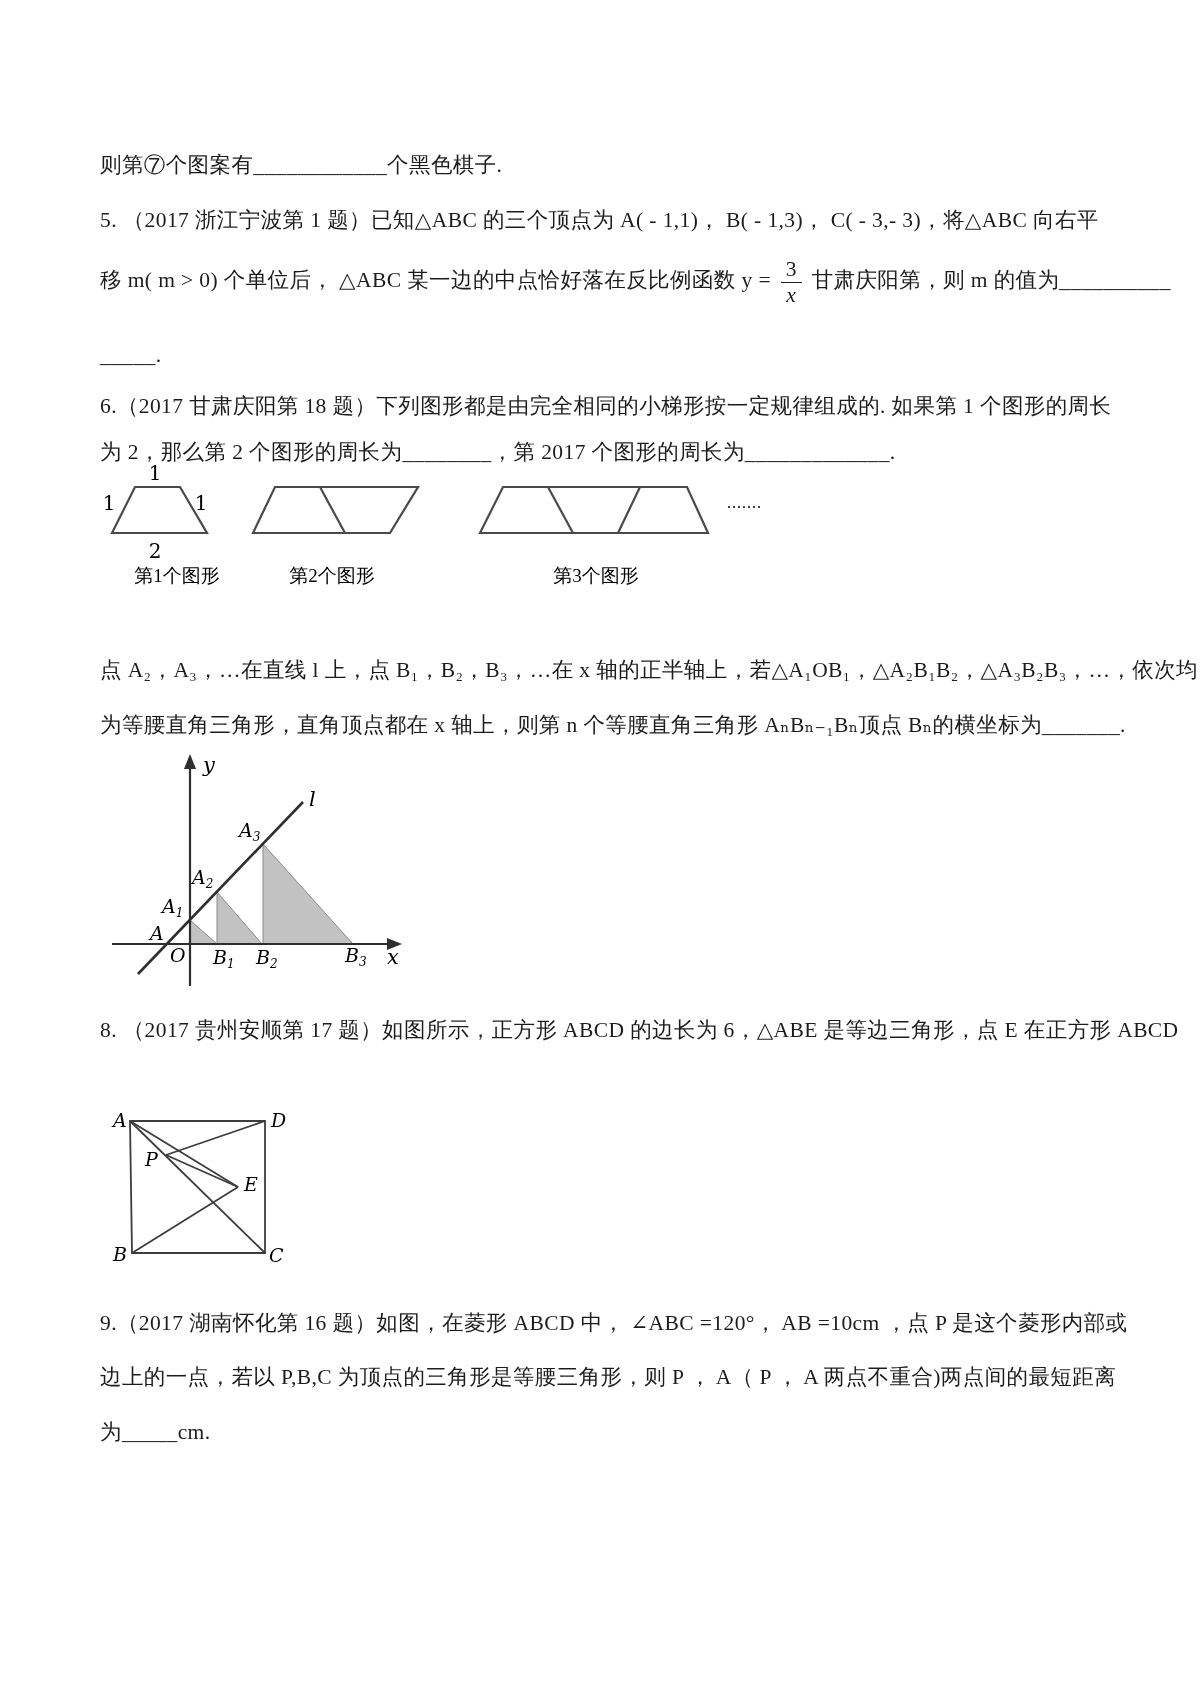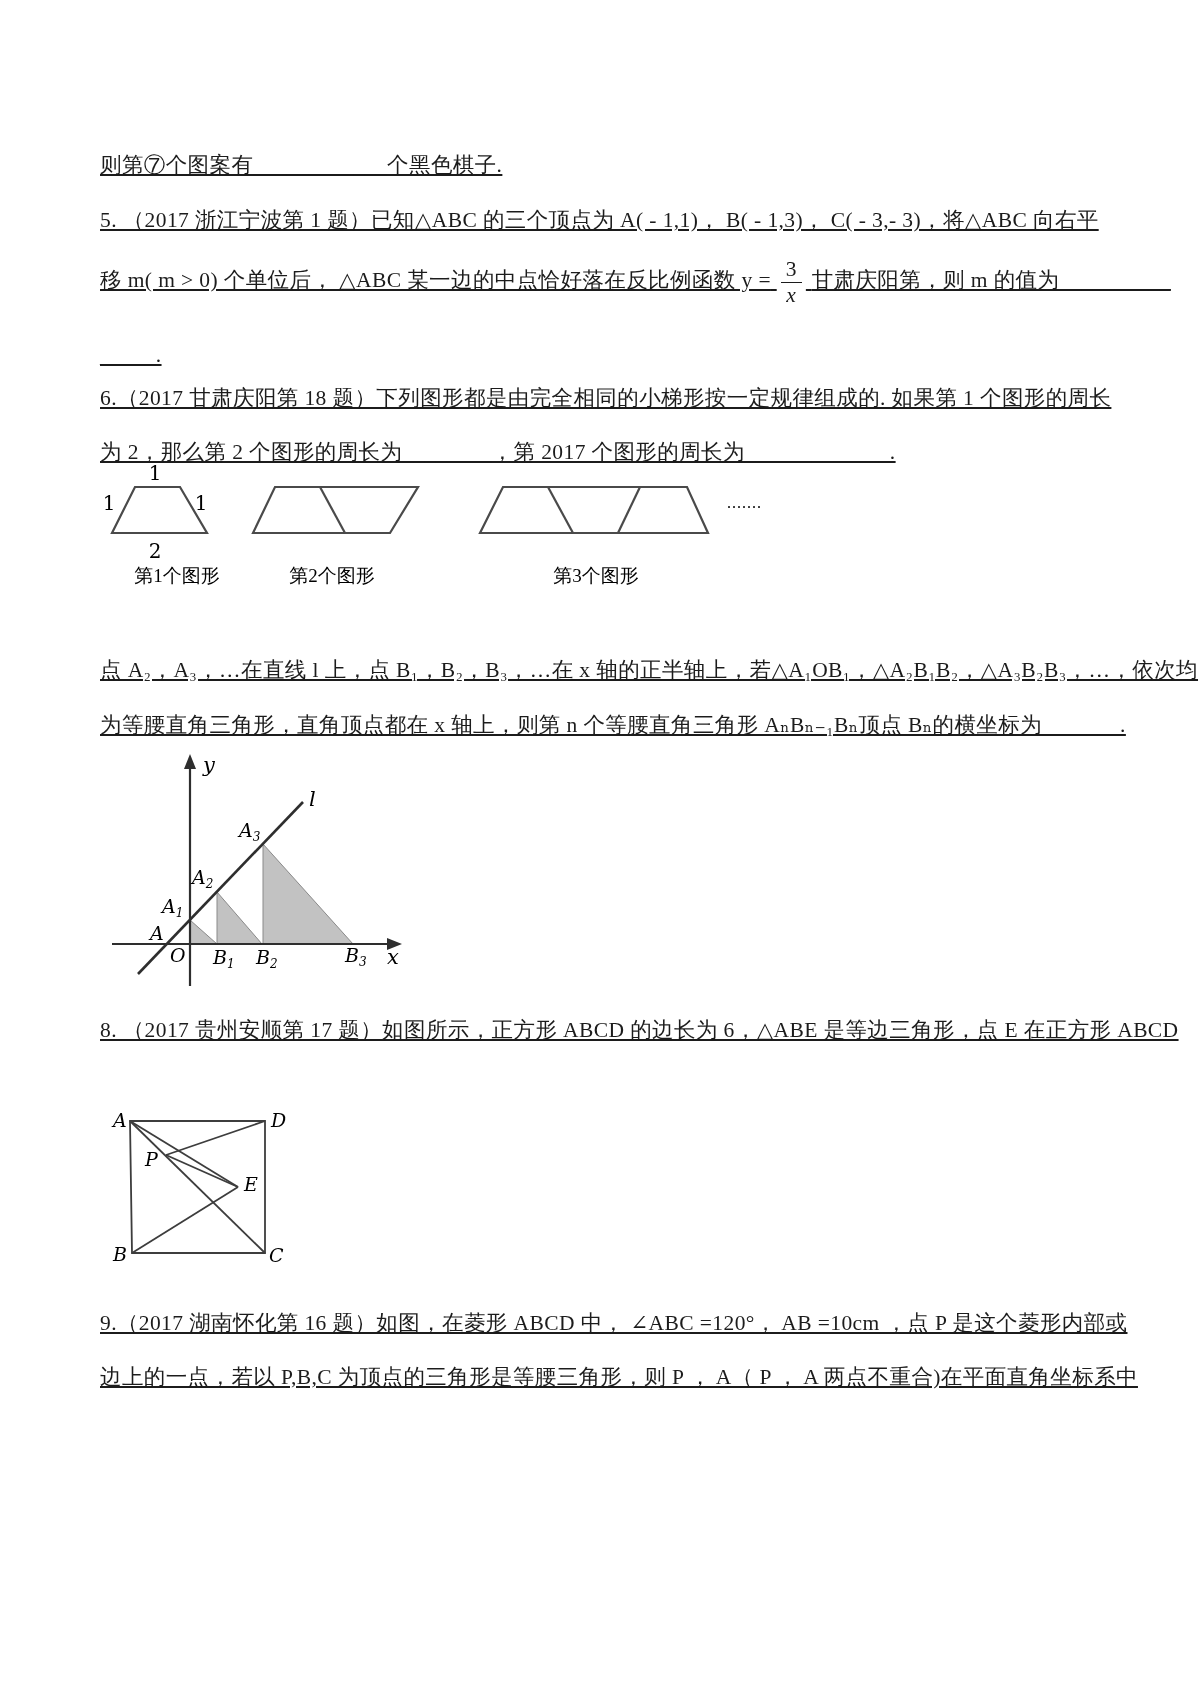--- a/index.html
+++ b/index.html
@@ -12,21 +12,20 @@
     overflow:hidden;
   }
   .tline{
     position:absolute;
     left:100px;
     width:1040px;
     font-size:21.5px;
     line-height:30px;
     letter-spacing:0.4px;
     white-space:nowrap;
-    text-decoration:underline;
   }
   .frac{
     display:inline-block;
     vertical-align:middle;
     text-align:center;
     line-height:1.05;
     margin:0 4px;
     font-style:italic;
   }
   .frac .num{display:block;border-bottom:1.6px solid #1c1c1c;padding:0 5px 1px;font-style:normal;}
@@ -45,21 +44,21 @@
   <div class="tline" style="top:258px">
     <span>移 m( m &gt; 0) 个单位后， △ABC 某一边的中点恰好落在反比例函数 y =</span>
     <span class="frac">
       <span class="num">3</span>
       <span class="den">x</span>
     </span>
     <span>甘肃庆阳第，则 m 的值为__________</span>
   </div>
   <div class="tline" style="top:340px">_____.</div>
 
-  <div class="tline" style="top:383px">6.（2017 甘肃庆阳第 18 题）下列图形都是由完全相同的小梯形按一定规律组成的. 如果第 1 个图形的周长</div>
+  <div class="tline" style="top:391px">6.（2017 甘肃庆阳第 18 题）下列图形都是由完全相同的小梯形按一定规律组成的. 如果第 1 个图形的周长</div>
   <div class="tline" style="top:437px">为 2，那么第 2 个图形的周长为________，第 2017 个图形的周长为_____________.</div>
 
   <svg style="left:95px;top:458px" width="700" height="150" viewBox="0 0 700 150">
 
     <polygon points="17,75 40,29 85,29 112,75" fill="none" stroke="#4a4a4a" stroke-width="2.2"></polygon>
     <text x="60" y="22" font-size="20" text-anchor="middle" class="figtext">1</text>
     <text x="14" y="52" font-size="20" text-anchor="middle" class="figtext">1</text>
     <text x="106" y="52" font-size="20" text-anchor="middle" class="figtext">1</text>
     <text x="60" y="100" font-size="20" text-anchor="middle" class="figtext">2</text>
     <text x="82" y="124" font-size="19" text-anchor="middle">第1个图形</text>
@@ -116,15 +115,16 @@
     <line x1="27" y1="150" x2="133" y2="84" stroke="#3d3d3d" stroke-width="1.8"></line>
     <text x="8" y="24" font-size="19" font-style="italic" class="figtext">A</text>
     <text x="166" y="24" font-size="19" font-style="italic" class="figtext">D</text>
     <text x="8" y="158" font-size="19" font-style="italic" class="figtext">B</text>
     <text x="164" y="159" font-size="19" font-style="italic" class="figtext">C</text>
     <text x="40" y="63" font-size="19" font-style="italic" class="figtext">P</text>
     <text x="139" y="88" font-size="19" font-style="italic" class="figtext">E</text>
   </svg>
 
   <div class="tline" style="top:1308px">9.（2017 湖南怀化第 16 题）如图，在菱形 ABCD 中， ∠ABC =120°， AB =10cm ，点 P 是这个菱形内部或</div>
-  <div class="tline" style="top:1362px">边上的一点，若以 P,B,C 为顶点的三角形是等腰三角形，则 P ， A（ P ， A 两点不重合)在平面直角坐标系中</div>
+  <div class="tline" style="top:1362px">边上的一点，若以 P,B,C 为顶点的三角形是等腰三角形，则 P ， A（ P ， A 两点不重合)两点间的最短距离</div>
+  <div class="tline" style="top:1417px">为_____cm.</div>
 
 </div>
 
 </body></html>

